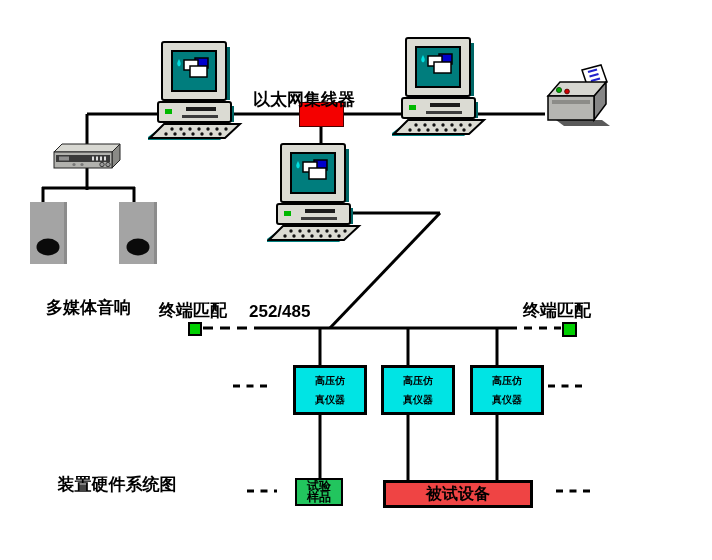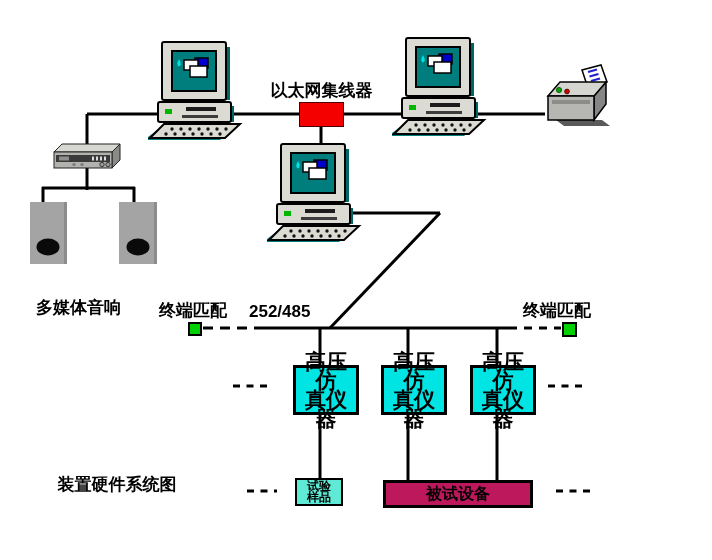--- a/index.html
+++ b/index.html
@@ -11,21 +11,21 @@
   .icon{position:absolute;z-index:2;}
   .label{
     position:absolute;z-index:3;font-weight:bold;font-size:17px;
     white-space:nowrap;color:#000;line-height:1.05;
   }
   .node{
     position:absolute;z-index:2;box-sizing:border-box;border:3px solid #000;
     display:flex;flex-direction:column;align-items:center;justify-content:center;
     text-align:center;font-weight:bold;color:#000;
   }
-  .instrument{width:66px;height:50px;font-size:21px;line-height:19px;}
+  .instrument{width:74px;height:50px;font-size:10px;line-height:19px;}
   .sample{width:48px;height:28px;font-size:12px;line-height:11px;border-width:2px;}
   .dut{width:150px;height:28px;font-size:16px;line-height:20px;}
   .terminal{
     position:absolute;z-index:2;width:14px;height:14px;box-sizing:border-box;
     border:2px solid #000;
   }
   .hub{
     position:absolute;z-index:2;width:45px;height:25px;box-sizing:border-box;
     border:1px solid #4a0000;
   }
@@ -244,32 +244,32 @@
   </div>
   <div class="node instrument" style="left: 381px; top: 365px; background: rgb(0, 228, 228);">
     <span>高压仿</span>
     <span>真仪器</span>
   </div>
   <div class="node instrument" style="left: 470px; top: 365px; background: rgb(0, 228, 228);">
     <span>高压仿</span>
     <span>真仪器</span>
   </div>
 
-  <div class="node sample" style="left: 295px; top: 478px; background: #5eead4;">
+  <div class="node sample" style="left: 295px; top: 478px; background: #22c55e;">
     <span>试验</span>
     <span>样品</span>
   </div>
 
-  <div class="node dut" style="left: 383px; top: 480px; background: #be185d;">
+  <div class="node dut" style="left: 383px; top: 480px; background: #ef4444;">
     <span>被试设备</span>
   </div>
 
-  <div class="label" style="left:253px;top:82px;width:137px;text-align:center;">以太网集线器</div>
-
-  <div class="label" style="left:36px;top:299px;">多媒体音响</div>
+  <div class="label" style="left:253px;top:91px;width:137px;text-align:left;">以太网集线器</div>
+
+  <div class="label" style="left:46px;top:299px;">多媒体音响</div>
 
   <div class="label" style="left:159px;top:302px;">终端匹配</div>
 
   <div class="label" style="left:249px;top:303px;">252/485</div>
 
   <div class="label" style="left:523px;top:302px;">终端匹配</div>
 
   <div class="label caption" style="left:23px;top:476px;width:188px;">
     <span class="l2">装置硬件系统图</span>
   </div>

